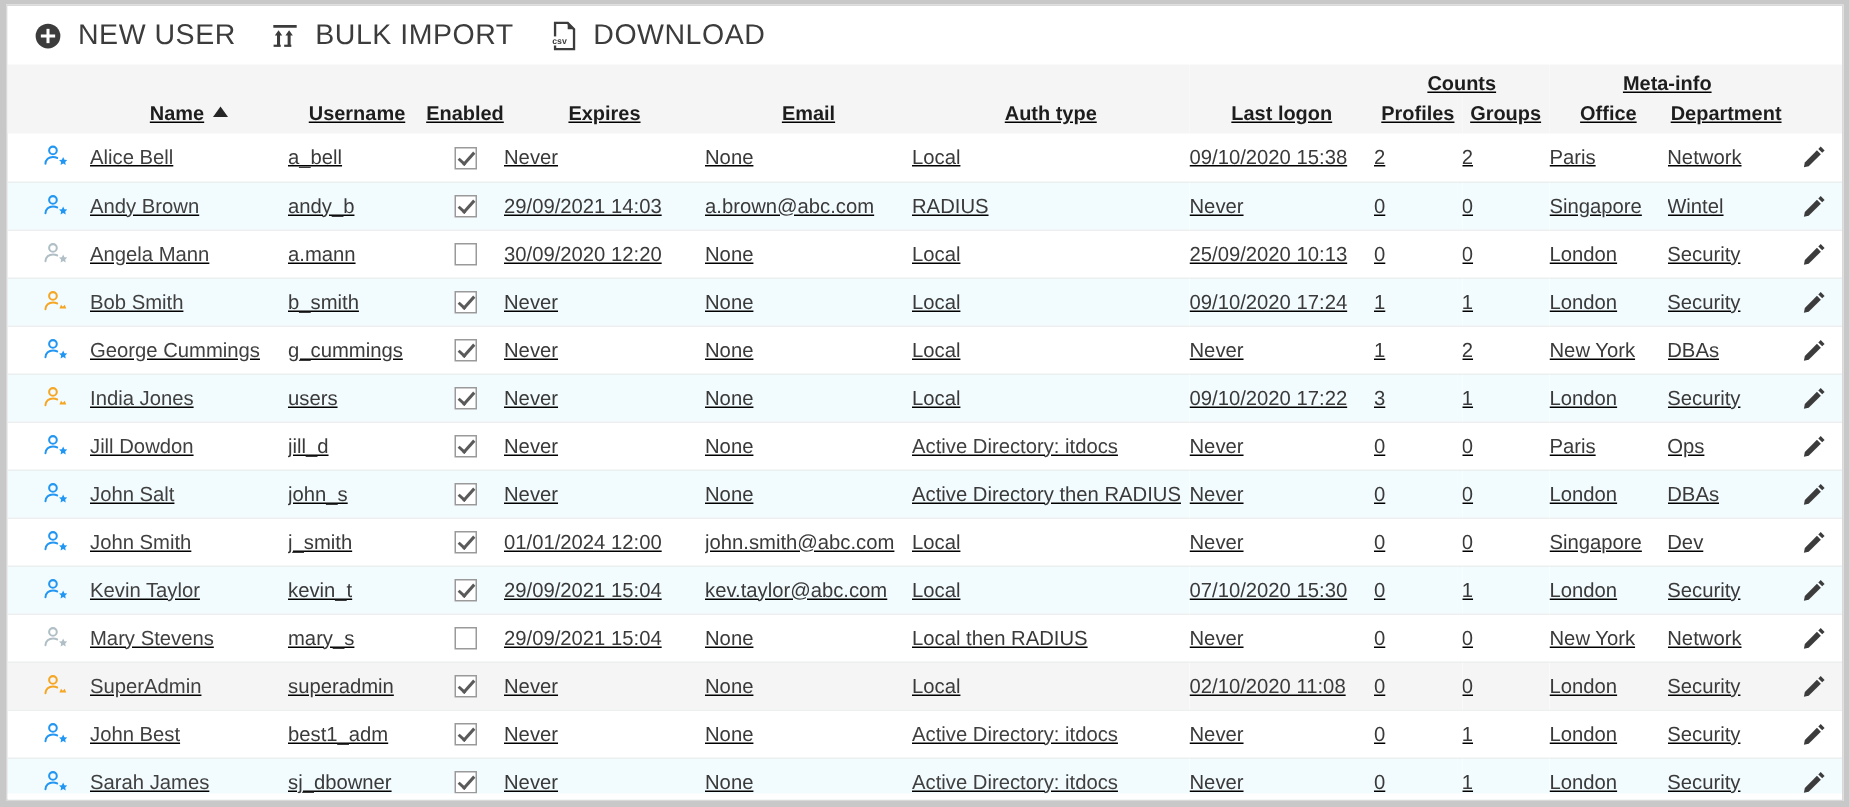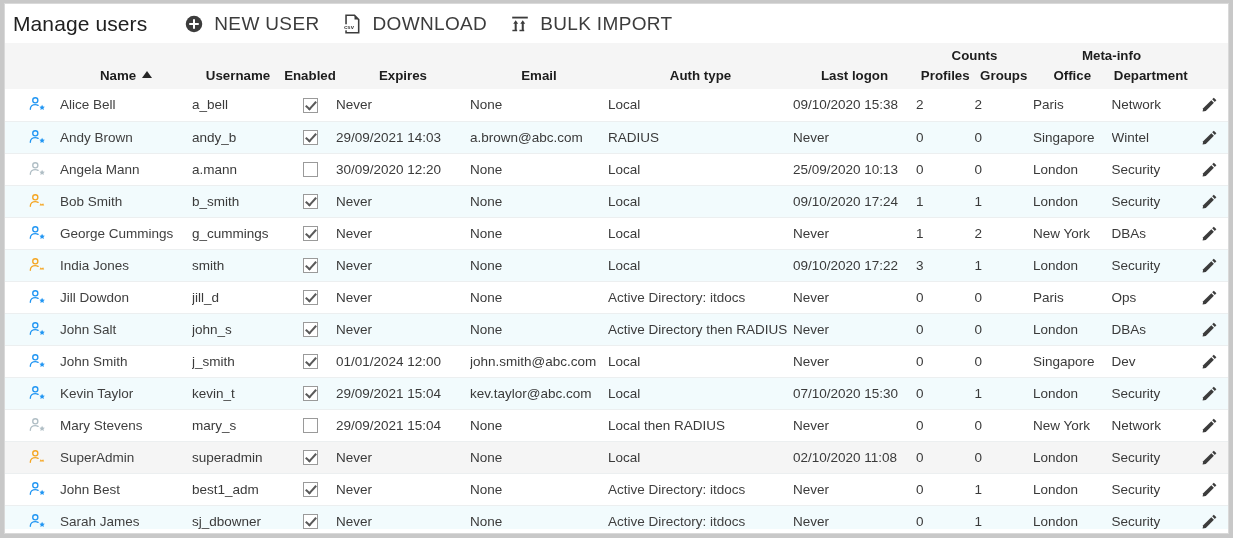--- a/index.html
+++ b/index.html
@@ -52,20 +52,21 @@
   }
   .tb-ico { width: 22px; height: 22px; display: block; flex: 0 0 22px; }
   .tb-ico svg { display: block; }
 
   
   table.grid {
     border-collapse: collapse;
     width: 1223px;
     table-layout: fixed;
     font-size: 13.5px;
+    text-decoration: underline;
   }
   thead tr { background: #f5f5f5; }
   thead th {
     font-size: 13.3px;
     color: #1d1d1d;
     font-weight: bold;
     text-align: center;
     padding: 0;
     vertical-align: bottom;
     white-space: nowrap;
@@ -144,58 +145,57 @@
     height: 4px;
     background: #ffffff;
   }
 </style>
 </head>
 <body>
 
 <div id="app">
 
   <div class="toolbar">
-    <div class="page-title">Manage users</div>
 
     <button class="tb-btn">
       <span class="tb-ico">
         <svg viewBox="0 0 24 24" width="22" height="22">
           <circle cx="12" cy="12" r="9" fill="#3c3c3c"></circle>
           <rect x="10.9" y="6.8" width="2.2" height="10.4" fill="#fff"></rect>
           <rect x="6.8" y="10.9" width="10.4" height="2.2" fill="#fff"></rect>
         </svg>
       </span>
       <span class="lbl">NEW USER</span>
-    </button>
-
-    <button class="tb-btn">
-      <span class="tb-ico">
-        <svg viewBox="0 0 24 24" width="22" height="22">
-          <path d="M5.5 2.5h9.2l4.6 4.6v14.4H5.5z" fill="none" stroke="#3c3c3c" stroke-width="1.7"></path>
-          <path d="M14.7 2.5v4.6h4.6z" fill="#3c3c3c"></path>
-          <rect x="3.2" y="12.3" width="13.2" height="6.6" fill="#fff"></rect>
-          <text x="3.4" y="17.7" font-family="Liberation Sans, sans-serif" font-size="6.4" font-weight="bold" fill="#3c3c3c">csv</text>
-        </svg>
-      </span>
-      <span class="lbl">DOWNLOAD</span>
     </button>
 
     <button class="tb-btn">
       <span class="tb-ico">
         <svg viewBox="0 0 24 24" width="22" height="22">
           <rect x="3.5" y="4" width="17" height="2" fill="#3c3c3c"></rect>
           <g fill="#3c3c3c">
             <path d="M6.2 19.5V11.6H4.6L7.3 7.9l2.7 3.7H8.4v7.9z"></path>
             <path d="M13.9 19.5V11.6h-1.6L15 7.9l2.7 3.7h-1.6v7.9z"></path>
           </g>
           <rect x="3.7" y="18.3" width="5.2" height="1.6" fill="#3c3c3c"></rect>
           <rect x="11.4" y="18.3" width="5.2" height="1.6" fill="#3c3c3c"></rect>
         </svg>
       </span>
       <span class="lbl">BULK IMPORT</span>
+    </button>
+
+    <button class="tb-btn">
+      <span class="tb-ico">
+        <svg viewBox="0 0 24 24" width="22" height="22">
+          <path d="M5.5 2.5h9.2l4.6 4.6v14.4H5.5z" fill="none" stroke="#3c3c3c" stroke-width="1.7"></path>
+          <path d="M14.7 2.5v4.6h4.6z" fill="#3c3c3c"></path>
+          <rect x="3.2" y="12.3" width="13.2" height="6.6" fill="#fff"></rect>
+          <text x="3.4" y="17.7" font-family="Liberation Sans, sans-serif" font-size="6.4" font-weight="bold" fill="#3c3c3c">csv</text>
+        </svg>
+      </span>
+      <span class="lbl">DOWNLOAD</span>
     </button>
 
   </div>
 
   <table class="grid">
     <thead>
       <tr class="hgrp">
         <th class="c-ico"></th>
         <th class="c-name"></th>
         <th class="c-user"></th>
@@ -335,21 +335,21 @@
                 <path d="M11.2 3.3l1.6-1.6 2.6 2.6-1.6 1.6z" fill="#3c3c3c"></path>
               </svg></span></td>
         </tr>
         <tr class="alt">
           <td class="c-ico"><span class="person"><svg viewBox="0 0 17 17" width="17" height="17">
                 <circle cx="6.3" cy="4.3" r="2.55" fill="none" stroke="#f5a623" stroke-width="1.35"></circle>
                 <path d="M1.3 13.2c0-2.9 2.3-4.6 5-4.6 1 0 2 .25 2.8.7" fill="none" stroke="#f5a623" stroke-width="1.35" stroke-linecap="round"></path>
                 <path d="M10.6 12.6l1.1-2.4 1.2 1.3 1.2-1.3 1.1 2.4z" fill="#f5a623"></path>
               </svg></span></td>
           <td class="c-name"><a class="lnk">India Jones</a></td>
-          <td class="c-user">smith</td>
+          <td class="c-user">users</td>
           <td class="c-en"><span class="cb on"></span></td>
           <td class="c-exp">Never</td>
           <td class="c-mail">None</td>
           <td class="c-auth"><span>Local</span></td>
           <td class="c-logon">09/10/2020 17:22</td>
           <td class="c-prof">3</td>
           <td class="c-grp">1</td>
           <td class="c-off">London</td>
           <td class="c-dept">Security</td>
           <td class="c-edit"><span class="pencil"><svg viewBox="0 0 17 17" width="17" height="17">

